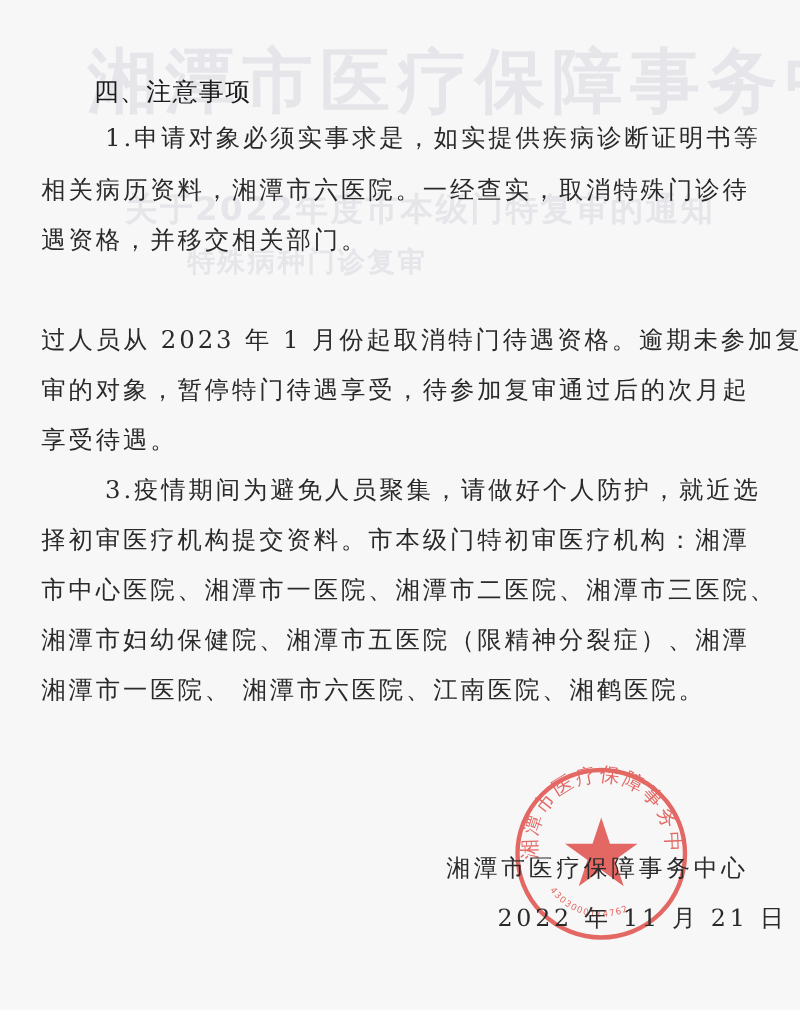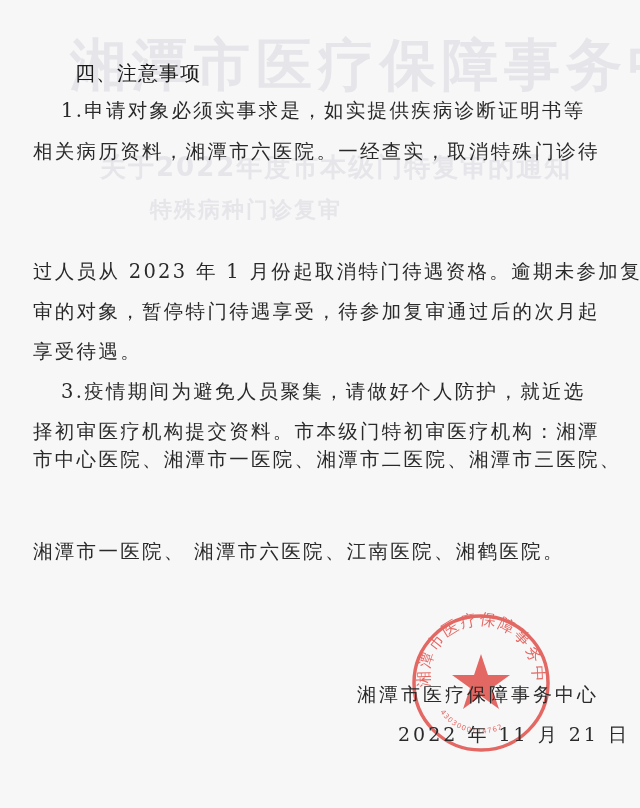--- a/index.html
+++ b/index.html
@@ -20,21 +20,21 @@
   .ghost.g3 { left: 150px; top: 195px; font-size: 22px; letter-spacing: 2px; }
   .heading {
     position: absolute; left: 75px; top: 60px;
     font-size: 20px; font-family: "DejaVu Sans", sans-serif; color: #1a1a1a;
     letter-spacing: 1px;
   }
   .line {
     position: absolute; left: 33px; font-size: 19.5px; white-space: nowrap;
     letter-spacing: 2.3px; color: #2a2a2a;
   }
-  .indent { left: 61px; }
+  .indent { left: 84px; }
   .sig {
     position: absolute; font-size: 19px; white-space: nowrap; letter-spacing: 3px; color: #2a2a2a;
     z-index: 2;
   }
   .stamp {
     position: absolute; left: 410px; top: 612px; width: 142px; height: 142px;
     z-index: 1; opacity: 0.85;
   }
 </style>
 </head>
@@ -42,28 +42,30 @@
 
 <div class="page">
   <div class="ghost g1">湘潭市医疗保障事务中心</div>
   <div class="ghost g2">关于2022年度市本级门特复审的通知</div>
   <div class="ghost g3">特殊病种门诊复审</div>
 
   <div class="heading">四、注意事项</div>
 
   <div class="line indent" style="top:97px">1.申请对象必须实事求是，如实提供疾病诊断证明书等</div>
   <div class="line" style="top:138px">相关病历资料，湘潭市六医院。一经查实，取消特殊门诊待</div>
+  <div class="line" style="top:178px">遇资格，并移交相关部门。</div>
 
   <div class="line" style="top:258px">过人员从 2023 年 1 月份起取消特门待遇资格。逾期未参加复</div>
   <div class="line" style="top:298px">审的对象，暂停特门待遇享受，待参加复审通过后的次月起</div>
   <div class="line" style="top:338px">享受待遇。</div>
 
   <div class="line indent" style="top:378px">3.疫情期间为避免人员聚集，请做好个人防护，就近选</div>
   <div class="line" style="top:418px">择初审医疗机构提交资料。市本级门特初审医疗机构：湘潭</div>
-  <div class="line" style="top:446px">市中心医院、湘潭市一医院、湘潭市二医院、湘潭市三医院、</div>
+  <div class="line" style="top:458px">市中心医院、湘潭市一医院、湘潭市二医院、湘潭市三医院、</div>
+  <div class="line" style="top:498px">湘潭市妇幼保健院、湘潭市五医院（限精神分裂症）、湘潭</div>
   <div class="line" style="top:538px">湘潭市一医院、 湘潭市六医院、江南医院、湘鹤医院。</div>
 
   <svg class="stamp" viewBox="0 0 142 142">
     <defs>
       <path id="arcTop" d="M 20 75 A 52 52 0 1 1 122 75"></path>
       <path id="arcBot" d="M 30 100 A 50 50 0 0 0 112 100"></path>
     </defs>
     <circle cx="71" cy="71" r="67" fill="none" stroke="#e0504a" stroke-width="3.5"></circle>
     <polygon points="71,42 78,63 100,63 82,76 89,97 71,84 53,97 60,76 42,63 64,63" fill="#e0504a"></polygon>
     <text font-size="16" fill="#e0504a" font-family="DejaVu Sans, sans-serif" letter-spacing="2">

